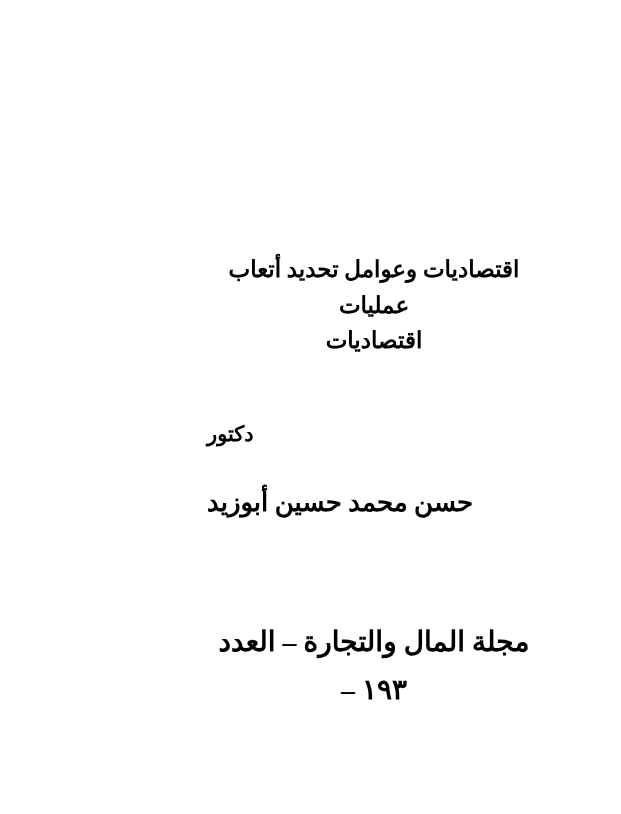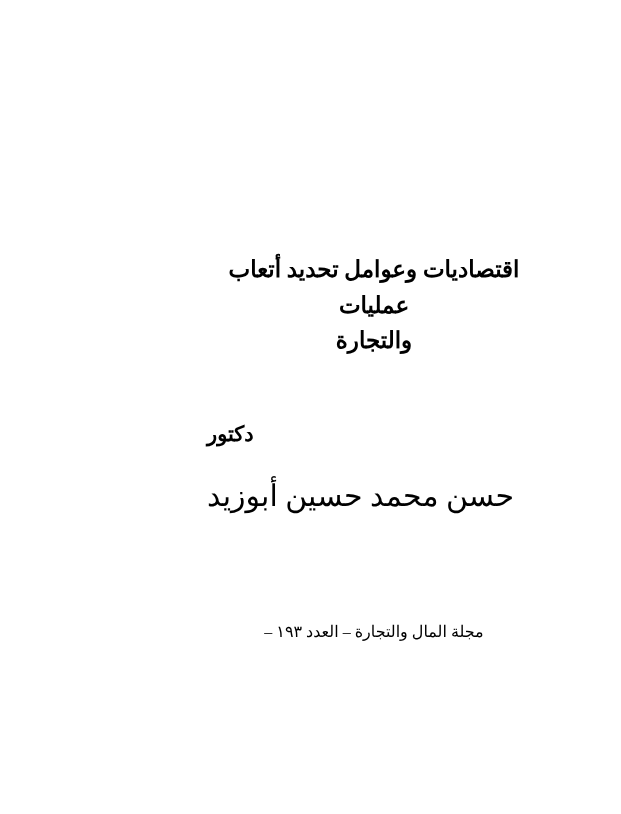--- a/index.html
+++ b/index.html
@@ -44,49 +44,49 @@
     text-align: left;
     padding: 0 80px;
   }
   .author-role {
     font-size: 21px;
     font-weight: bold;
     line-height: 1.6;
     direction: rtl;
   }
   .author-name {
-    font-size: 30px;
-    font-weight: normal;
+    font-size: 26px;
+    font-weight: bold;
     line-height: 1.6;
-    margin-top: 20px;
+    margin-top: 30px;
     direction: rtl;
   }
   .source-block {
     position: absolute;
     top: 618px;
     left: 0;
     right: 0;
     text-align: center;
     padding: 0 75px;
   }
   .source-line {
-    font-size: 16px;
-    font-weight: normal;
+    font-size: 28px;
+    font-weight: bold;
     line-height: 1.7;
     direction: rtl;
   }
 </style>
 </head>
 <body>
 
 <div class="page">
 
   <div class="title-block">
     <div class="title-line">اقتصاديات وعوامل تحديد أتعاب عمليات</div>
-    <div class="title-line">والتجارة</div>
+    <div class="title-line">اقتصاديات</div>
   </div>
 
   <div class="author-block">
     <div class="author-role">دكتور</div>
     <div class="author-name">حسن محمد حسين أبوزيد</div>
   </div>
 
   <div class="source-block">
     <div class="source-line">مجلة المال والتجارة – العدد ١٩٣ –</div>
   </div>

